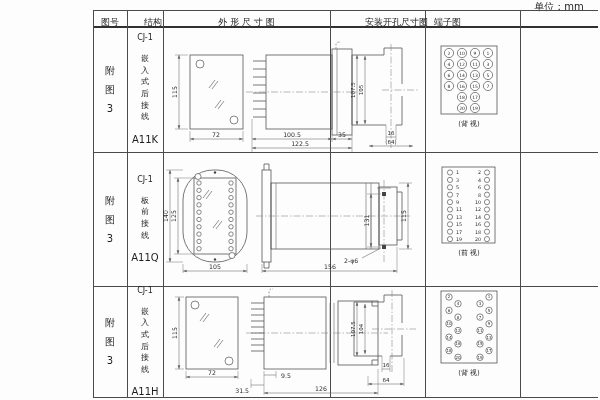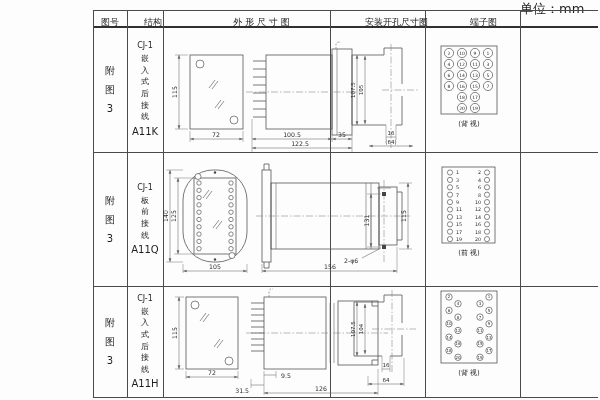--- a/index.html
+++ b/index.html
@@ -3,25 +3,25 @@
 <meta charset="utf-8">
 <style>
   html,body{margin:0;padding:0}
   body{width:600px;height:400px;position:relative;background:#fdfdfd;
        font-family:"DejaVu Sans","Liberation Sans",sans-serif;color:#222;overflow:hidden}
   .hline{position:absolute;height:1px;background:#4a4a4a}
   .hline.thick{height:2px;background:#303030}
   .vline{position:absolute;width:1px;background:#4a4a4a}
   .hdr{position:absolute;top:12px;height:20px;font-size:9px;color:#1e1e1e;
        display:flex;align-items:center;justify-content:center}
-  .unit{position:absolute;left:520px;top:0;width:78px;font-size:13px;color:#1e1e1e}
+  .unit{position:absolute;left:520px;top:0;width:78px;text-align:center;font-size:10px;color:#1e1e1e}
   .cell{position:absolute;display:flex;flex-direction:column;align-items:center;justify-content:center;text-align:center}
   .vstack{width:1em;line-height:1.9;word-break:break-all;font-size:10px;color:#1e1e1e}
   .model{font-size:8px;color:#1e1e1e}
-  .vtype{font-size:8px;width:1em;line-height:1.45;word-break:break-all;margin:3px 0;color:#1e1e1e}
+  .vtype{font-size:8px;width:1em;line-height:1.45;word-break:break-all;margin:11px 0;color:#1e1e1e}
   .code{font-size:10px;color:#1e1e1e}
   svg{position:absolute;left:0;top:0}
   svg text{fill:#2c2c2c;font-family:"DejaVu Sans","Liberation Sans",sans-serif}
   .ln{stroke:#555;fill:none;stroke-width:.8}
   .thin{stroke:#666;fill:none;stroke-width:.6}
   .dash{stroke:#666;fill:none;stroke-width:.6;stroke-dasharray:2 1.5}
   .tc{stroke:#555;fill:#fff;stroke-width:.7}
   .dim{stroke:#666;stroke-width:.55;fill:none;marker-start:url(#ar);marker-end:url(#ar)}
   .dim2{stroke:#666;stroke-width:.55;fill:none}
   .ext{stroke:#777;stroke-width:.5}
@@ -46,23 +46,23 @@
   <div class="vline" style="left:93px;top:10px;height:388px"></div>
   <div class="vline" style="left:127px;top:10px;height:388px"></div>
   <div class="vline" style="left:163px;top:10px;height:388px"></div>
   <div class="vline" style="left:330px;top:10px;height:388px"></div>
   <div class="vline" style="left:425px;top:10px;height:388px"></div>
   <div class="vline" style="left:520px;top:10px;height:388px"></div>
 </div>
 
 <div class="hdr" style="left:93px;width:34px">图号</div>
 <div class="hdr" style="left:135px;width:36px">结构</div>
-<div class="hdr" style="left:178px;width:167px">外 形 尺 寸 图</div>
+<div class="hdr" style="left:163px;width:167px">外 形 尺 寸 图</div>
 <div class="hdr" style="left:349px;width:95px">安装开孔尺寸图</div>
-<div class="hdr" style="left:436px;width:95px">端子图</div>
+<div class="hdr" style="left:400px;width:95px">端子图</div>
 
 <div class="cell" style="left:93px;top:27px;width:34px;height:124px">
   <div class="vstack">附图3</div>
 </div>
 <div class="cell" style="left:127px;top:27px;width:36px;height:124px">
   <div class="model">CJ-1</div>
   <div class="vtype">嵌入式后接线</div>
   <div class="code">A11K</div>
 </div>
 

